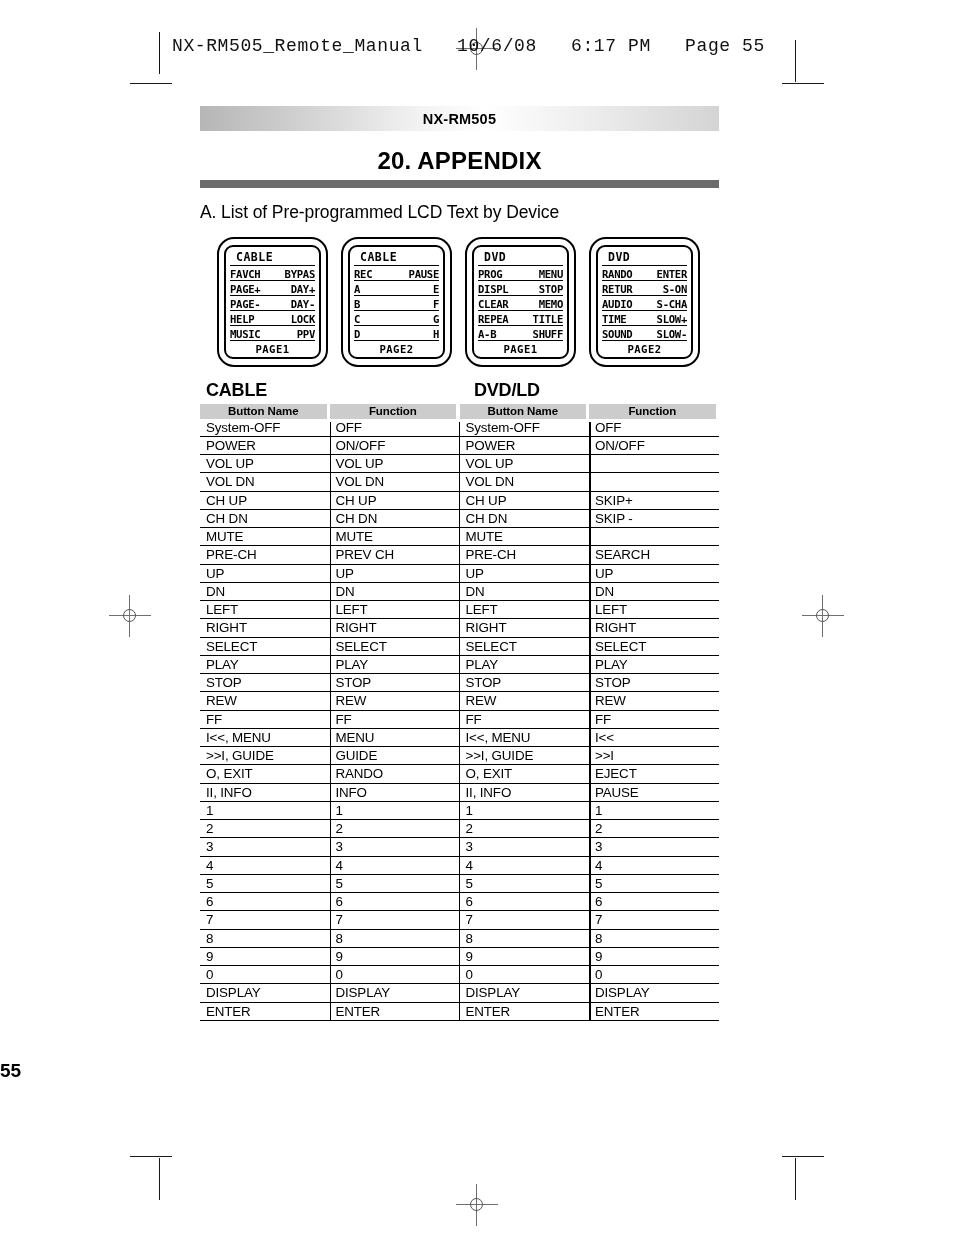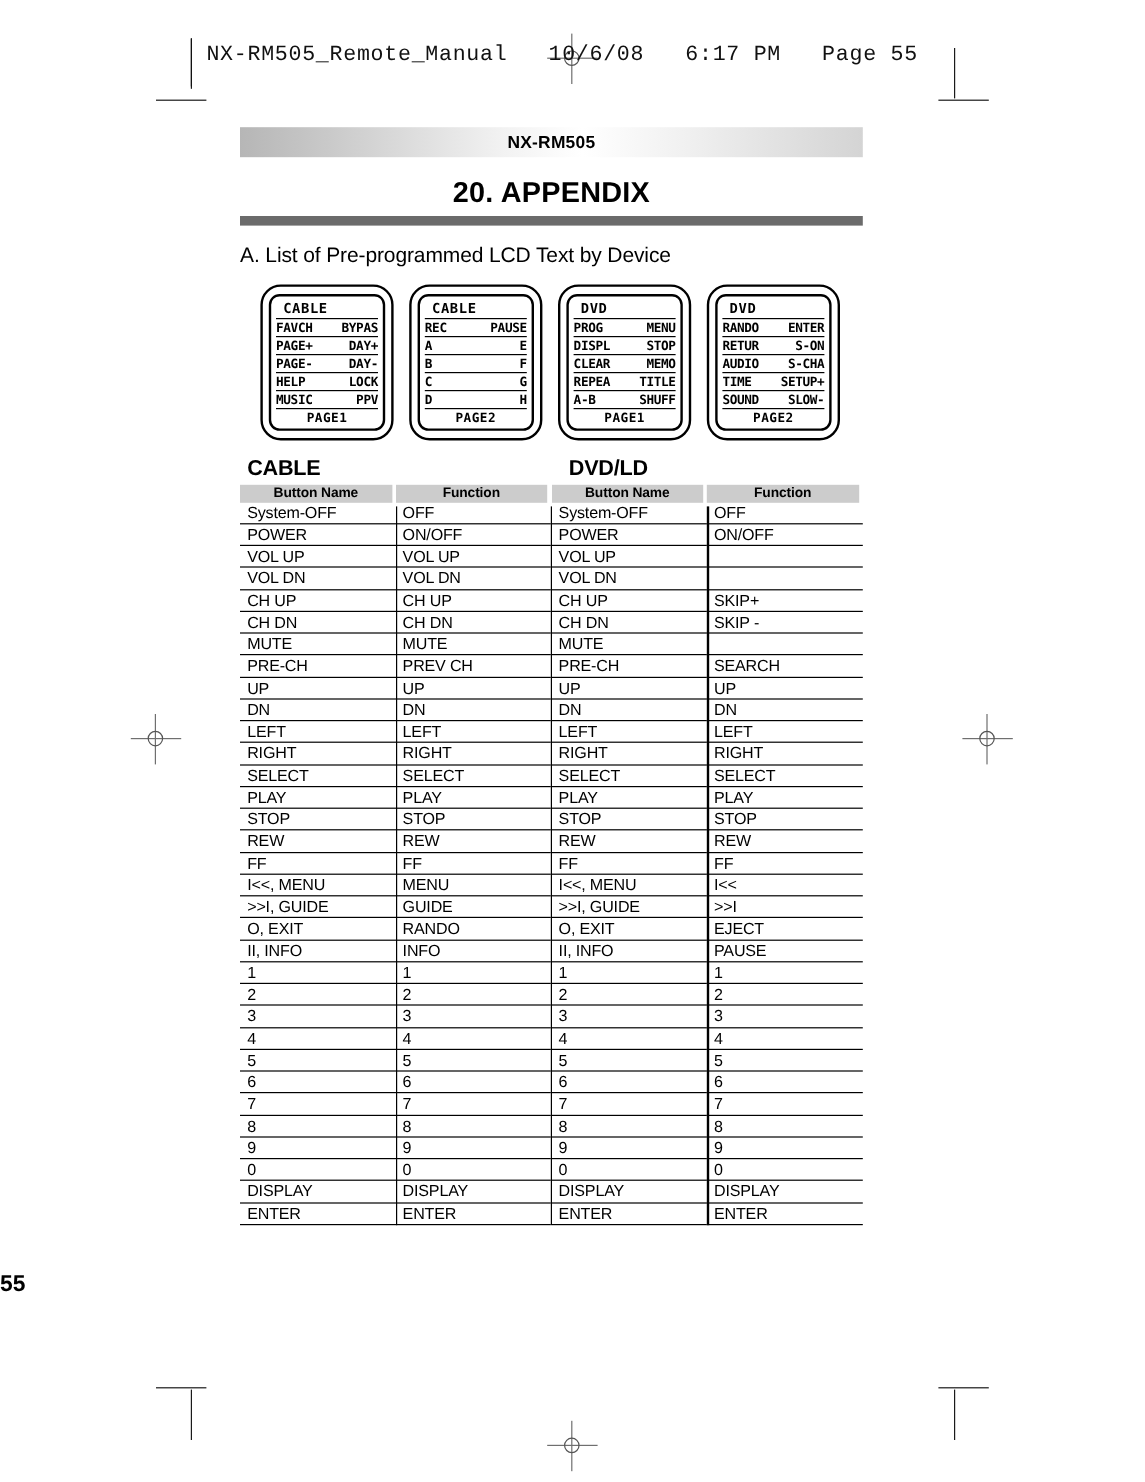--- a/index.html
+++ b/index.html
@@ -361,21 +361,21 @@
           <div class="lcd-line">
             <span class="l">RETUR</span>
             <span class="r">S-ON</span>
           </div>
           <div class="lcd-line">
             <span class="l">AUDIO</span>
             <span class="r">S-CHA</span>
           </div>
           <div class="lcd-line">
             <span class="l">TIME</span>
-            <span class="r">SETUP+</span>
+            <span class="r">SLOW+</span>
           </div>
           <div class="lcd-line">
             <span class="l">SOUND</span>
             <span class="r">SLOW-</span>
           </div>
           <div class="lcd-page">PAGE2</div>
         </div>
       </div>
     </div>
 

